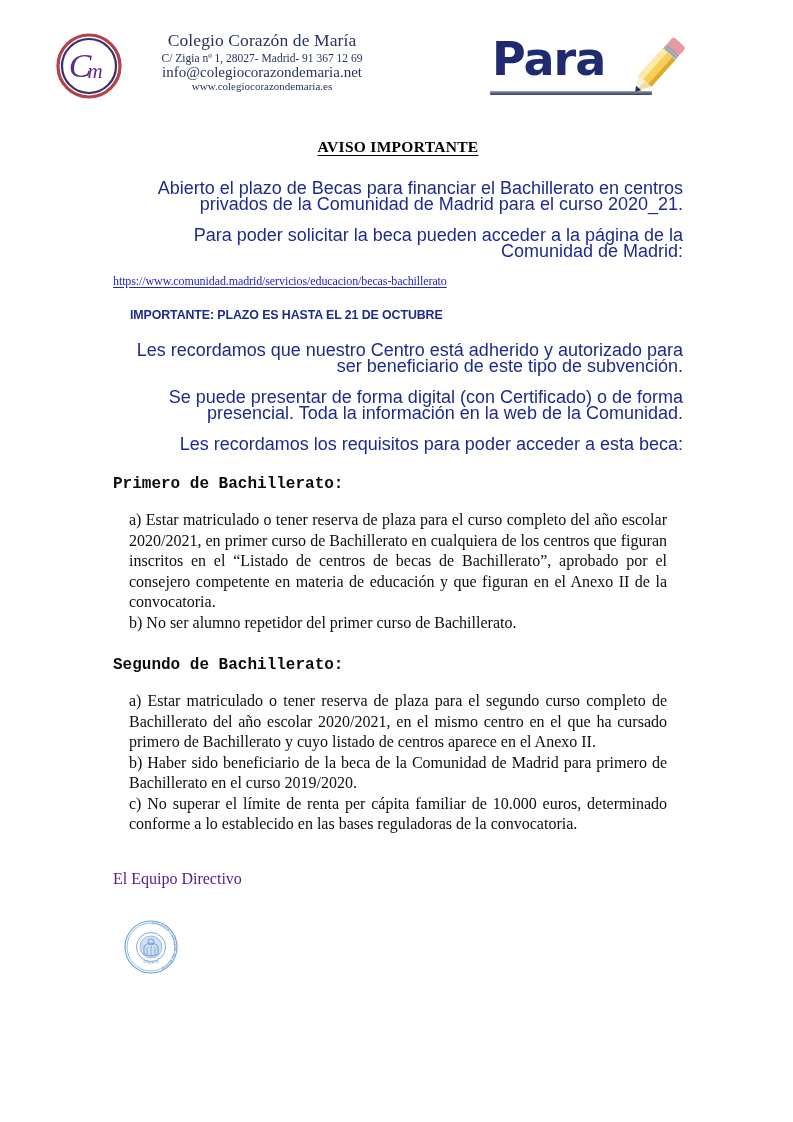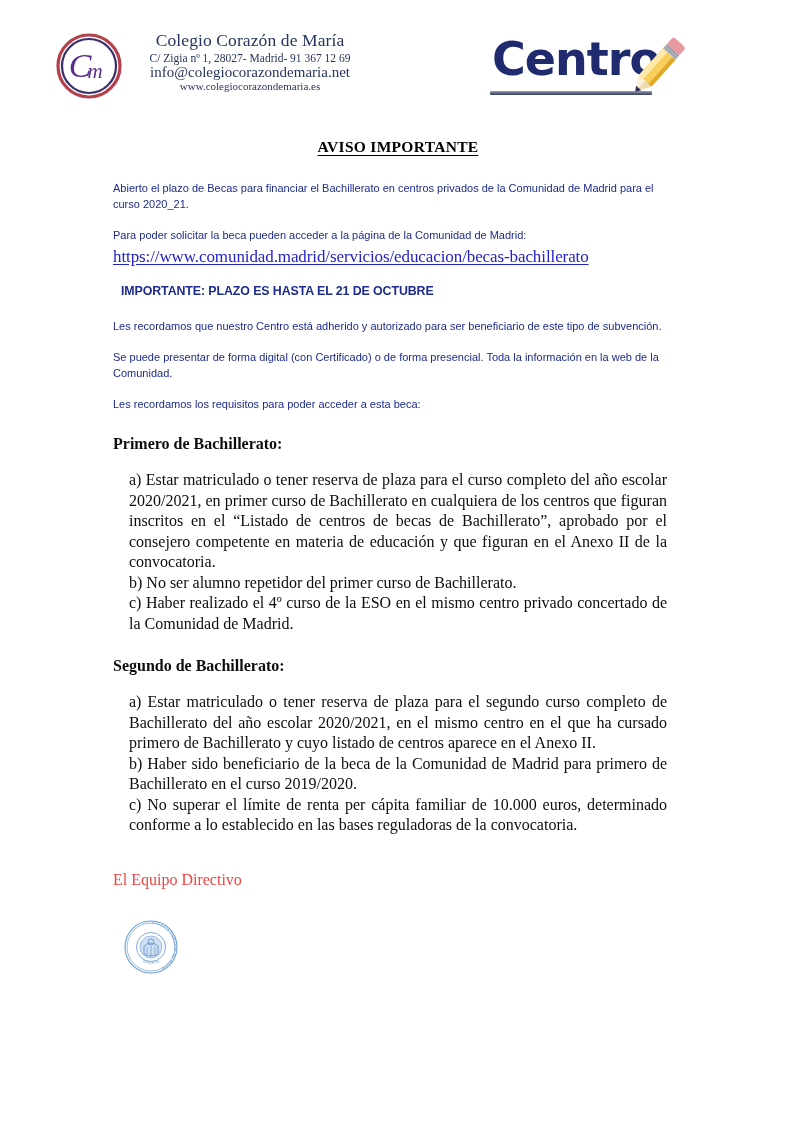--- a/index.html
+++ b/index.html
@@ -35,21 +35,21 @@
   .school-emblem {
     position: absolute;
     left: 0px;
     top: 2px;
     width: 68px;
     height: 68px;
   }
 
   .school-text {
     position: absolute;
-    left: 50px;
+    left: 62px;
     top: 0px;
     width: 290px;
     text-align: center;
     color: #26355e;
     font-family: "Liberation Serif", serif;
   }
   .school-name {
     font-size: 17.5px;
     line-height: 21px;
     letter-spacing: 0.1px;
@@ -115,52 +115,53 @@
     color: #000000;
     text-decoration: underline;
     text-underline-offset: 3px;
     letter-spacing: 0.3px;
     margin: 0 0 24px 0;
     text-align: center;
   }
 
   .sans-para {
     font-family: "Liberation Sans", sans-serif;
-    font-size: 11px;
+    font-size: 18px;
     line-height: 16px;
     color: #1d2b8c;
     margin: 0 0 15px 0;
-  }
-  .sans-para.tight { margin-bottom: 4px; }
+    text-align: right;
+  }
+  .sans-para.tight { margin-bottom: 12px; }
 
   .url-link {
     display: block;
     font-family: "Liberation Serif", serif;
-    font-size: 17px;
+    font-size: 12px;
     line-height: 20px;
     color: #2222cc;
     text-decoration: underline;
     text-underline-offset: 2px;
     margin: 0 0 16px 0;
     white-space: nowrap;
     letter-spacing: -0.1px;
   }
 
   .plazo-line {
     font-family: "Liberation Sans", sans-serif;
     font-weight: bold;
     font-size: 12.4px;
     line-height: 16px;
     color: #1d2b8c;
-    margin: 0 0 19px 8px;
+    margin: 0 0 19px 17px;
     letter-spacing: -0.1px;
   }
 
   .req-heading {
-    font-family: Liberation Serif, serif;
+    font-family: Liberation Mono, monospace;
     font-weight: bold;
     font-size: 16px;
     line-height: 20px;
     color: #0d0d0d;
     margin: 22px 0 0 0;
   }
 
   .req-body {
     font-family: "Liberation Serif", serif;
     font-size: 16px;
@@ -168,21 +169,21 @@
     color: #0d0d0d;
     text-align: justify;
     margin: 16px;
   }
   .req-body .ln { display: block; }
 
   .signoff {
     font-family: "Liberation Serif", serif;
     font-size: 16px;
     line-height: 20px;
-    color: #ef4444;
+    color: #4c1d95;
     margin: 34px 0 0 0;
   }
 
   
   .seal {
     position: absolute;
     left: 120px;
     top: 916px;
     width: 62px;
     height: 62px;
@@ -207,21 +208,21 @@
 
     <div class="school-text">
       <div class="school-name">Colegio Corazón de María</div>
       <div class="school-addr">C/ Zigia nº 1,  28027- Madrid- 91 367 12 69</div>
       <div class="school-mail">info@colegiocorazondemaria.net</div>
       <div class="school-web">www.colegiocorazondemaria.es</div>
     </div>
   </div>
 
   <div class="becas-logo">
-    <div class="becas-word">Centro</div>
+    <div class="becas-word">Para</div>
     <div class="becas-bar"></div>
     <div style="position:absolute;left:126px;top:-2px;">
       <svg width="76" height="74" viewBox="0 0 76 74" aria-hidden="true">
         <g transform="rotate(42 38 37)">
           <rect x="30" y="2" width="17" height="11" rx="3.5" fill="#e89aa0"></rect>
           <rect x="30" y="12" width="17" height="6" fill="#b9bcc4"></rect>
           <rect x="30.5" y="12.6" width="16" height="1.1" fill="#8f939c"></rect>
           <rect x="30.5" y="15.2" width="16" height="1.1" fill="#8f939c"></rect>
           <rect x="30" y="18" width="17" height="36" fill="#f7cf5a"></rect>
           <rect x="30" y="18" width="6" height="36" fill="#fde9a8"></rect>
@@ -251,21 +252,20 @@
 
 
   <p class="sans-para">Se puede presentar de forma digital (con Certificado) o de forma presencial. Toda la información en la web de la Comunidad.</p>
 
   <p class="sans-para">Les recordamos los requisitos para poder acceder a esta beca:</p>
 
   <div class="req-heading">Primero de Bachillerato:</div>
   <p class="req-body">
     <span class="ln">a) Estar matriculado o tener reserva de plaza para el curso completo del año escolar 2020/2021, en primer curso de Bachillerato en cualquiera de los centros que figuran inscritos en el “Listado de centros de becas de Bachillerato”, aprobado por el consejero competente en materia de educación y que figuran en el Anexo II de la convocatoria.</span>
     <span class="ln">b) No ser alumno repetidor del primer curso de Bachillerato.</span>
-    <span class="ln">c) Haber realizado el 4º curso de la ESO en el mismo centro privado concertado de la Comunidad de Madrid.</span>
   </p>
 
   <div class="req-heading">Segundo de Bachillerato:</div>
   <p class="req-body">
     <span class="ln">a) Estar matriculado o tener reserva de plaza para el segundo curso completo de Bachillerato del año escolar 2020/2021, en el mismo centro en el que ha cursado primero de Bachillerato y cuyo listado de centros aparece en el Anexo II.</span>
     <span class="ln">b) Haber sido beneficiario de la beca de la Comunidad de Madrid para primero de Bachillerato en el curso 2019/2020.</span>
     <span class="ln">c) No superar el límite de renta per cápita familiar de 10.000 euros, determinado conforme a lo establecido en las bases reguladoras de la convocatoria.</span>
   </p>
 
   <div class="signoff">El Equipo Directivo</div>

